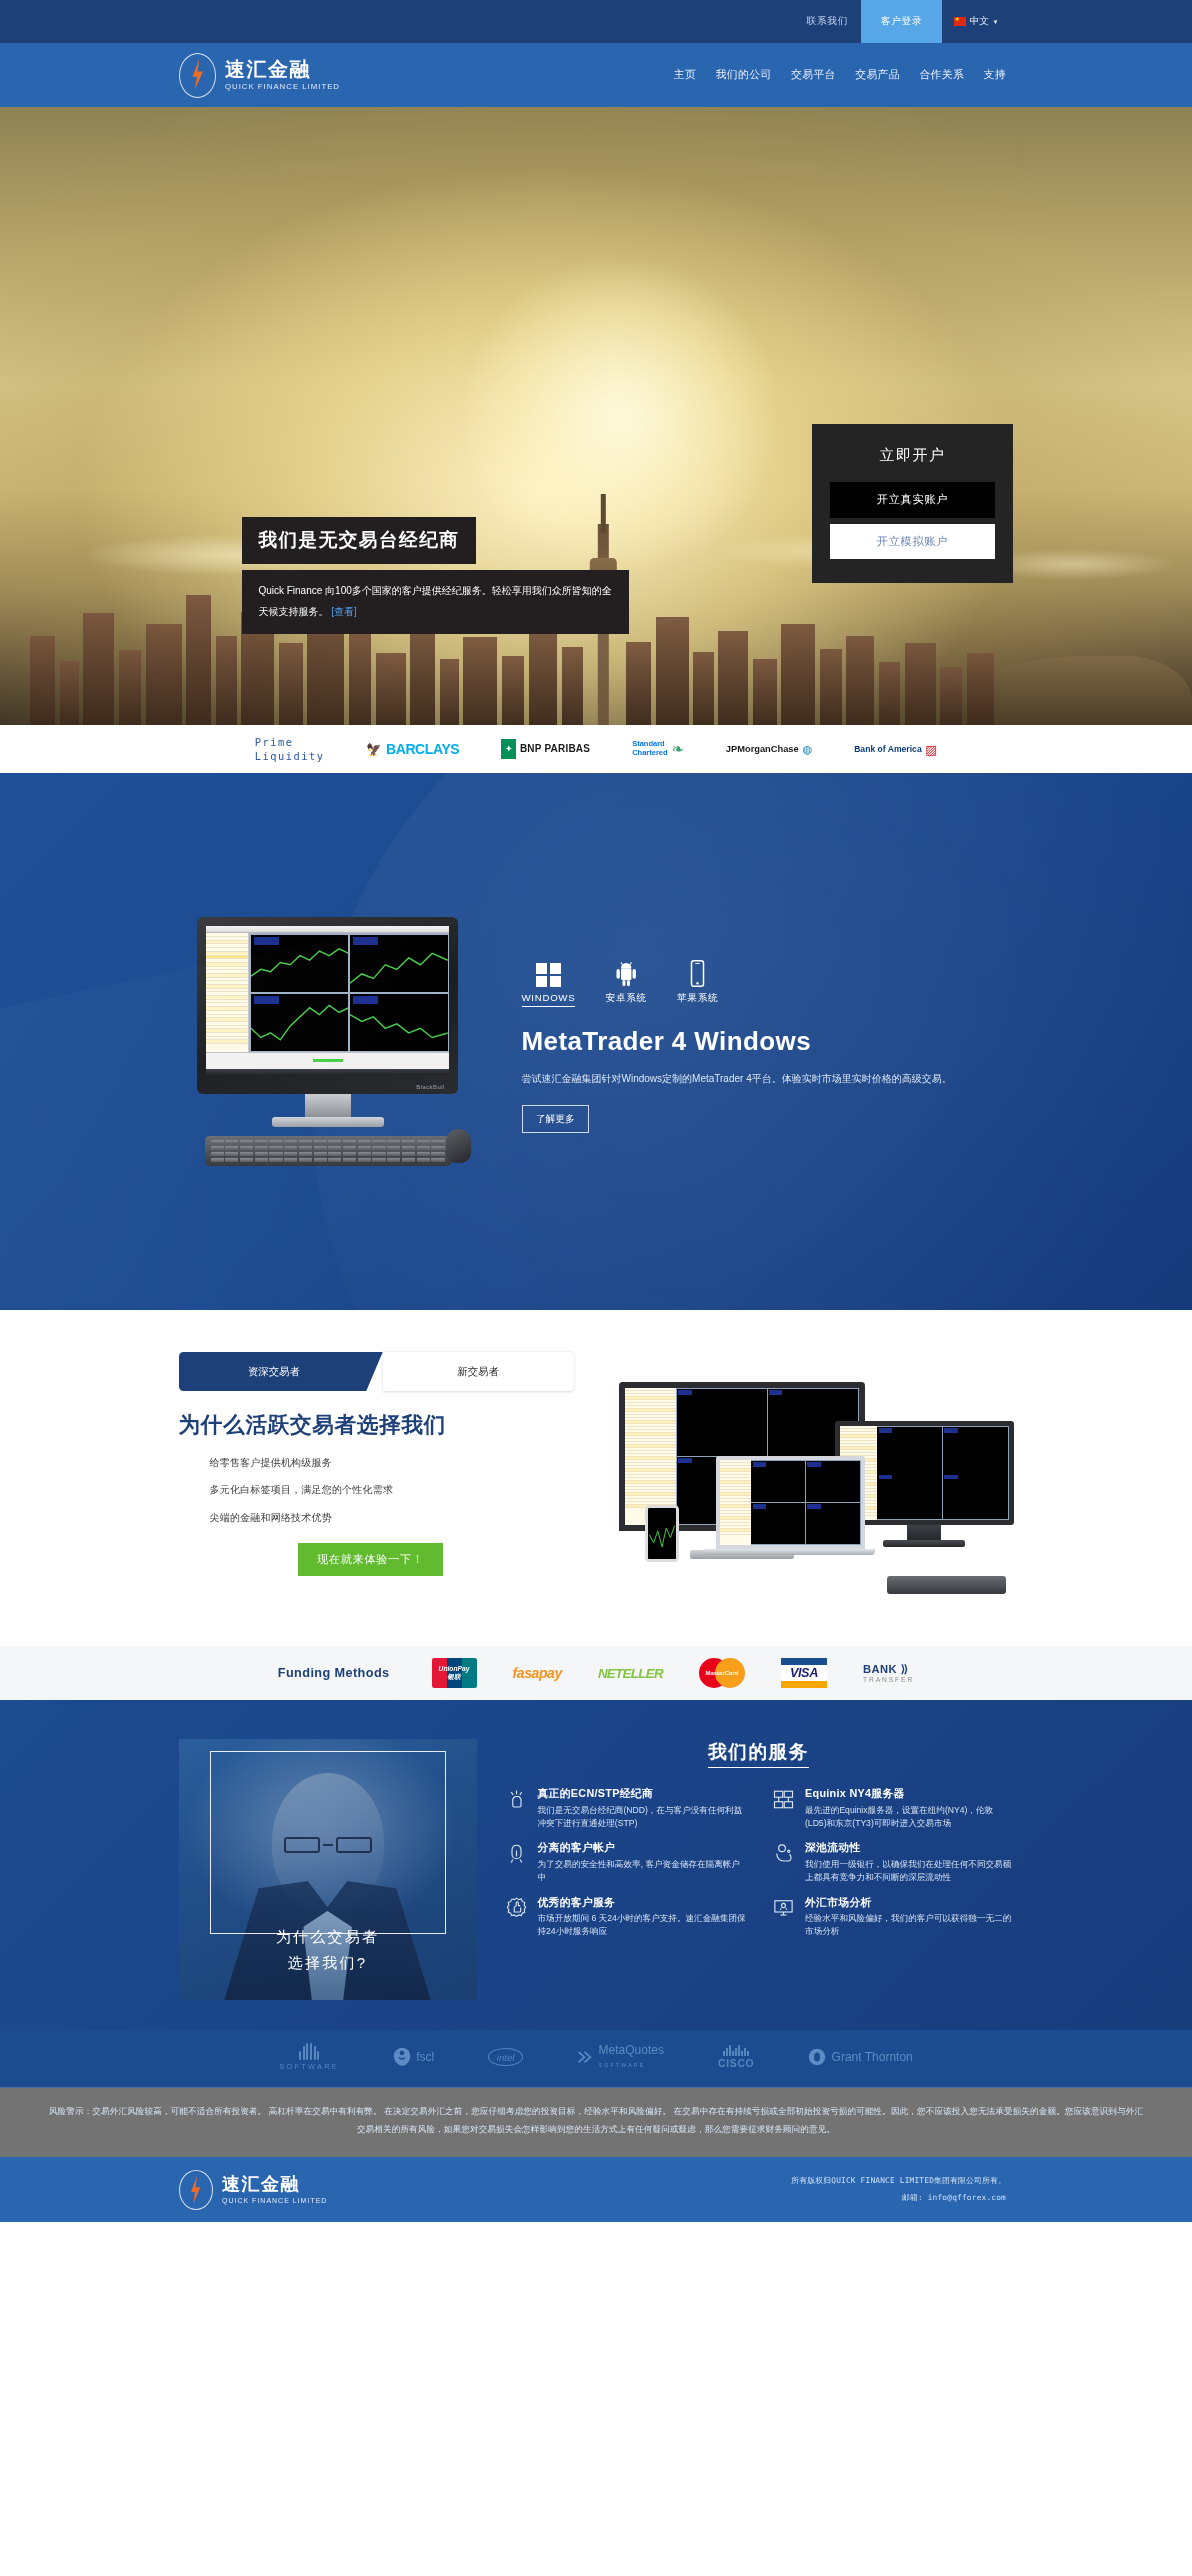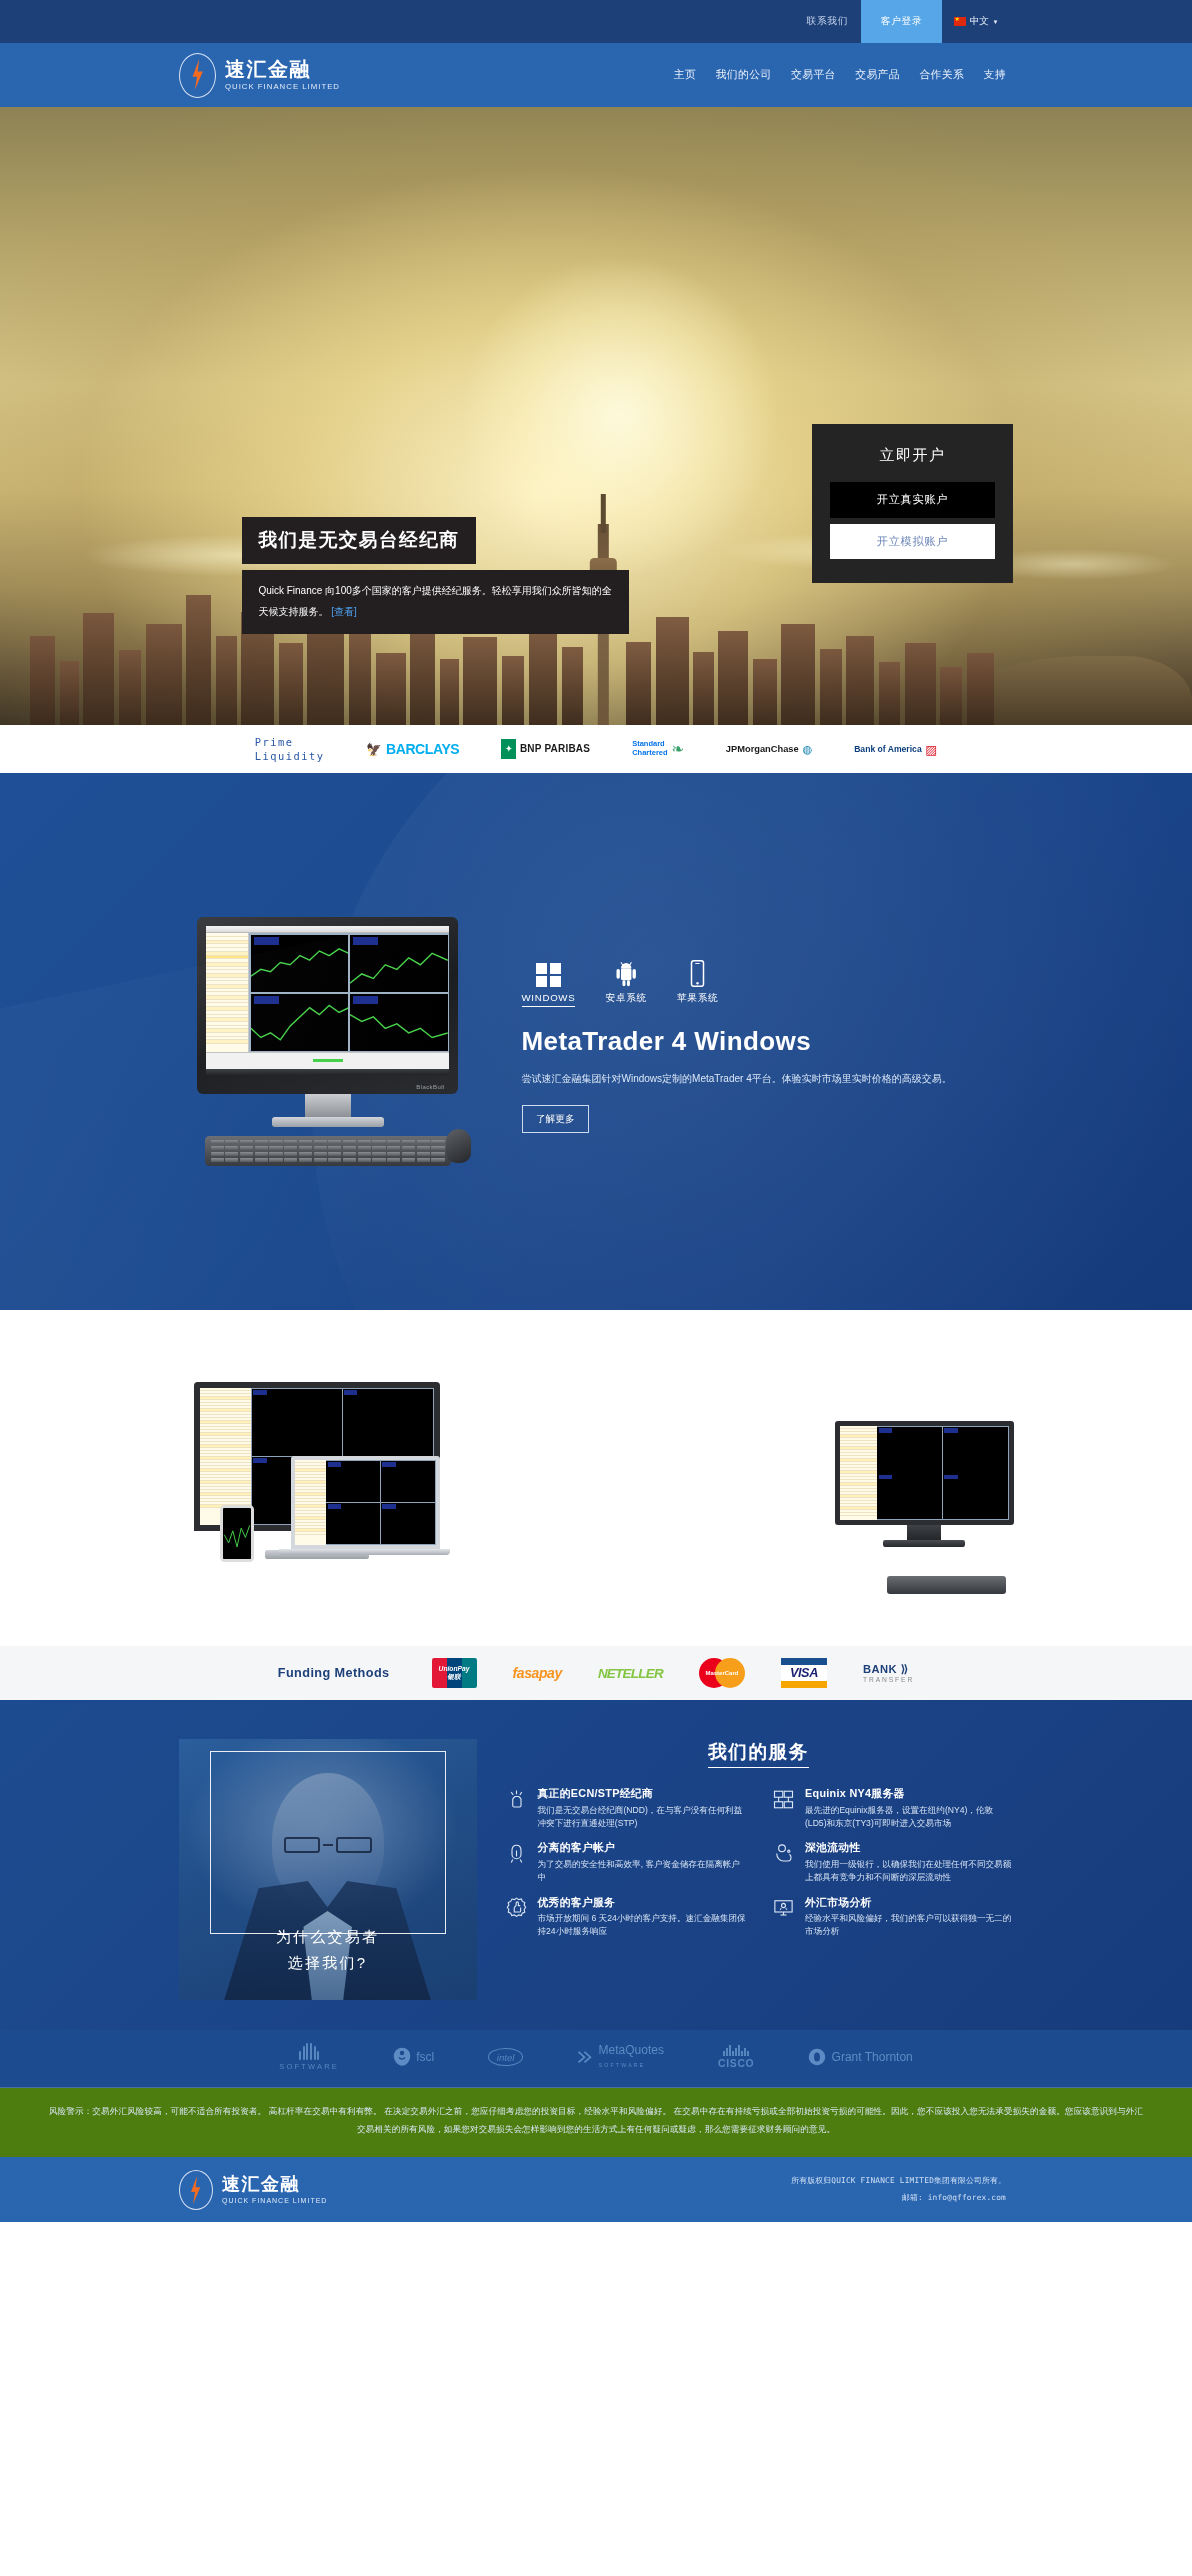--- a/index.html
+++ b/index.html
@@ -369,21 +369,21 @@
   .partner .nm { font-size: 7.5px; letter-spacing: 2.2px; }
   .partner-row { display:flex; align-items:center; gap: 5.2px; color:#5d8bc4; }
   .equinix-mark { display:flex; gap:1.5px; align-items:flex-end; height: 16.4px;}
   .equinix-mark i { width:2.2px; background:#5d8bc4; border-radius:1.5px; }
   .intel-oval { border: 1.5px solid #5d8bc4; border-radius: 50%; padding: 2.2px 7.5px; font-size: 9.7px; font-style:italic;}
   .cisco-bars { display:flex; gap: 1.5px; align-items:flex-end; height: 10.4px;}
   .cisco-bars i { width:1.5px; background:#5d8bc4; }
 
   
   .risk {
-    background:#4d7c0f; padding: 15px 45px 19.4px 45px;
+    background:#737373; padding: 15px 45px 19.4px 45px;
   }
   .risk p {
     color:#dbe7f6; font-size: 8.6px; line-height: 2.0; text-align:center;
     max-width: 1110px; margin: 0 auto; letter-spacing: 0.1px;
   }
 
   
   .footer {
     background:#2a65b0; height: 65px;
     display:flex; align-items:center; justify-content:space-between;
@@ -703,20 +703,31 @@
       </div>
       <h1 class="platform-h1">MetaTrader 4 Windows</h1>
       <p class="platform-p">尝试速汇金融集团针对Windows定制的MetaTrader 4平台。体验实时市场里实时价格的高级交易。</p>
       <button class="btn-outline">了解更多</button>
     </div>
   </div>
 </div>
 
 <div class="why">
   <div class="why-inner">
+    <div class="why-left">
+      <div class="tabs-row">
+        <div class="tab active">资深交易者</div>
+        <div class="tab inactive">新交易者</div>
+      </div>
+      <h2 class="why-h2">为什么活跃交易者选择我们</h2>
+      <div class="why-li">给零售客户提供机构级服务</div>
+      <div class="why-li">多元化白标签项目，满足您的个性化需求</div>
+      <div class="why-li">尖端的金融和网络技术优势</div>
+      <button class="btn-green">现在就来体验一下！</button>
+    </div>
 
     <div class="why-right">
       <div class="dev-imac">
         <div class="scr">
           <div class="mini-mt">
             <div class="w">
                 <i></i>
                 <i></i>
                 <i></i>
                 <i></i>

